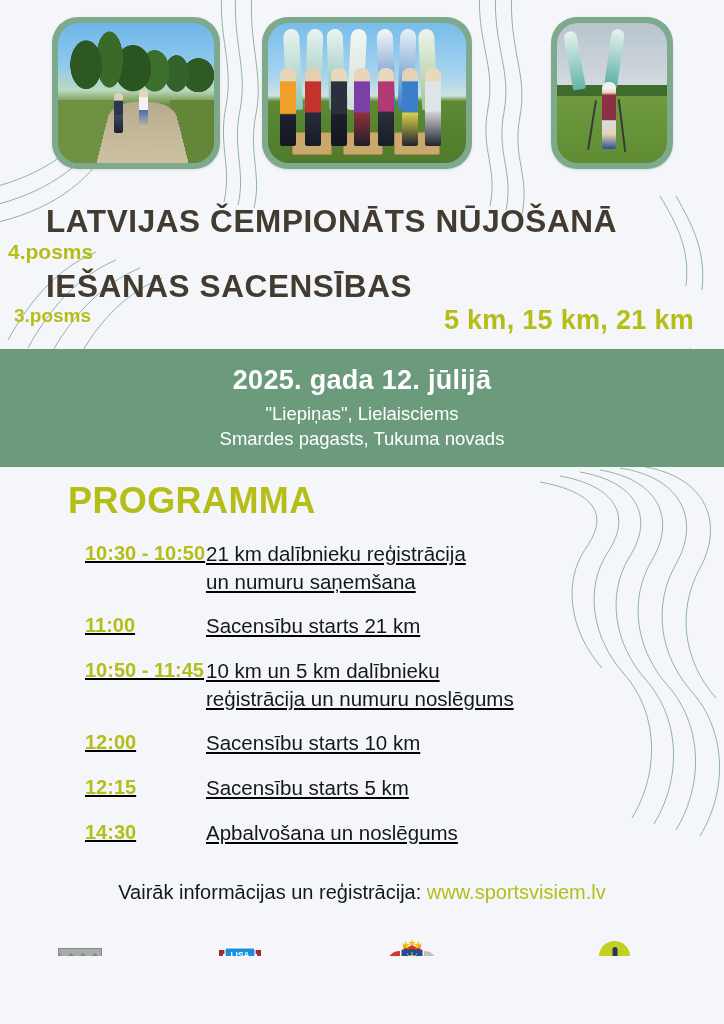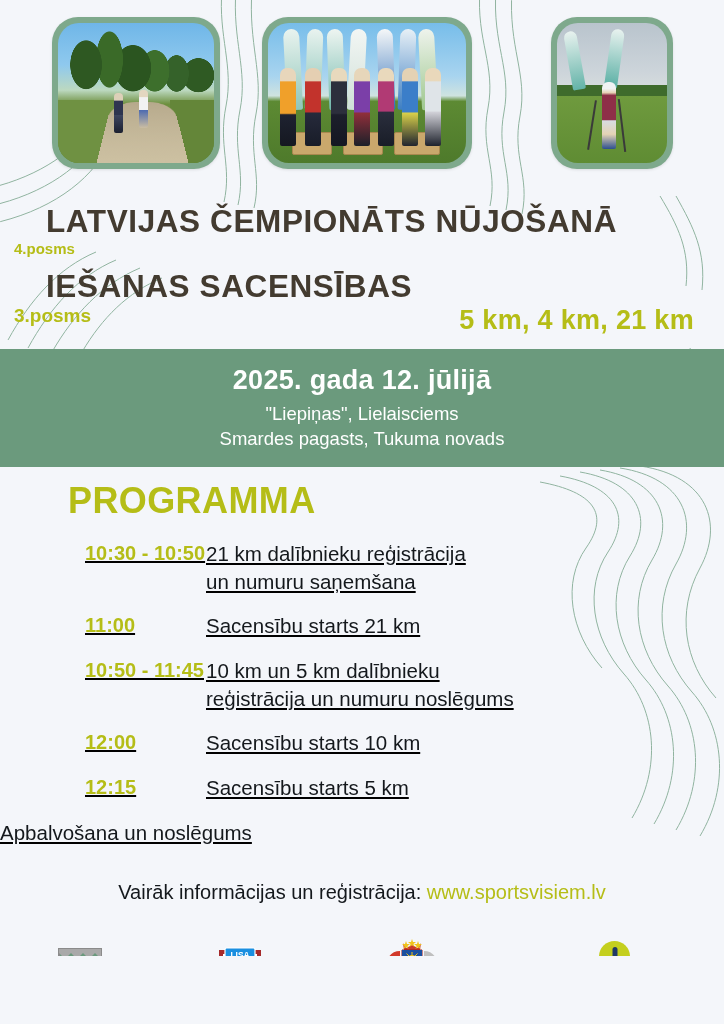--- a/index.html
+++ b/index.html
@@ -161,22 +161,22 @@
   }
   .title-sub {
     position:absolute; left:46px; top:83px;
     font-size: 31.5px;
     font-weight: 800;
     letter-spacing: 0.6px;
     color: #433b30;
     white-space: nowrap;
   }
   .posms-4 {
-    position:absolute; left:14px; top:55px;
-    font-size: 15px; font-weight: 700; color:#b5bd17;
+    position:absolute; left:8px; top:55px;
+    font-size: 21px; font-weight: 700; color:#b5bd17;
     white-space: nowrap;
   }
   .posms-3 {
     position:absolute; left:14px; top:120px;
     font-size: 19px; font-weight: 700; color:#b5bd17;
     white-space: nowrap;
   }
   .distances {
     position:absolute; right:30px; top:120px;
     font-size: 27px; font-weight: 800; color:#b5bd17;
@@ -361,21 +361,21 @@
       </div>
     </div>
 
   </div>
 
   <div class="titles">
     <div class="title-main">LATVIJAS ČEMPIONĀTS NŪJOŠANĀ</div>
     <div class="posms-4">4.posms</div>
     <div class="title-sub">IEŠANAS SACENSĪBAS</div>
     <div class="posms-3">3.posms</div>
-    <div class="distances">5 km, 4 km, 21 km</div>
+    <div class="distances">5 km, 15 km, 21 km</div>
   </div>
 
   <div class="banner">
     <div class="banner-date">2025. gada 12. jūlijā</div>
     <div class="banner-line">"Liepiņas", Lielaisciems</div>
     <div class="banner-line">Smardes pagasts, Tukuma novads</div>
   </div>
 
   <div class="prog-title">PROGRAMMA</div>
 
@@ -412,20 +412,21 @@
     </div>
 
     <div class="row">
       <div class="time">12:15</div>
       <div class="desc">
         <span>Sacensību starts 5 km</span>
       </div>
     </div>
 
     <div class="row">
+      <div class="time">14:30</div>
       <div class="desc">
         <span>Apbalvošana un noslēgums</span>
       </div>
     </div>
 
   </div>
 
   <div class="more">
     <span>Vairāk informācijas un reģistrācija: </span><a class="url" href="#" style="text-decoration:none">www.sportsvisiem.lv</a>
   </div>

